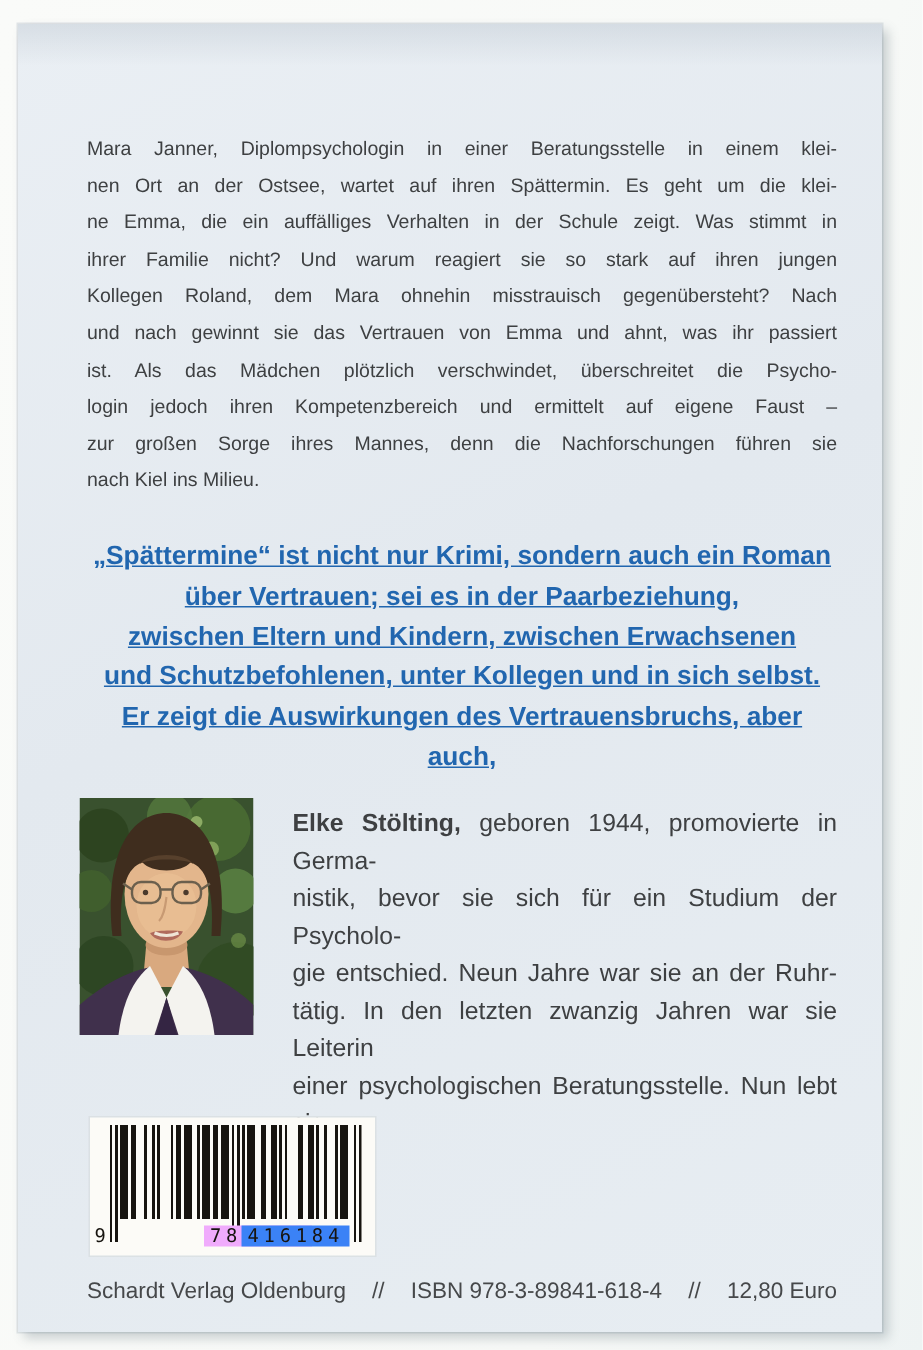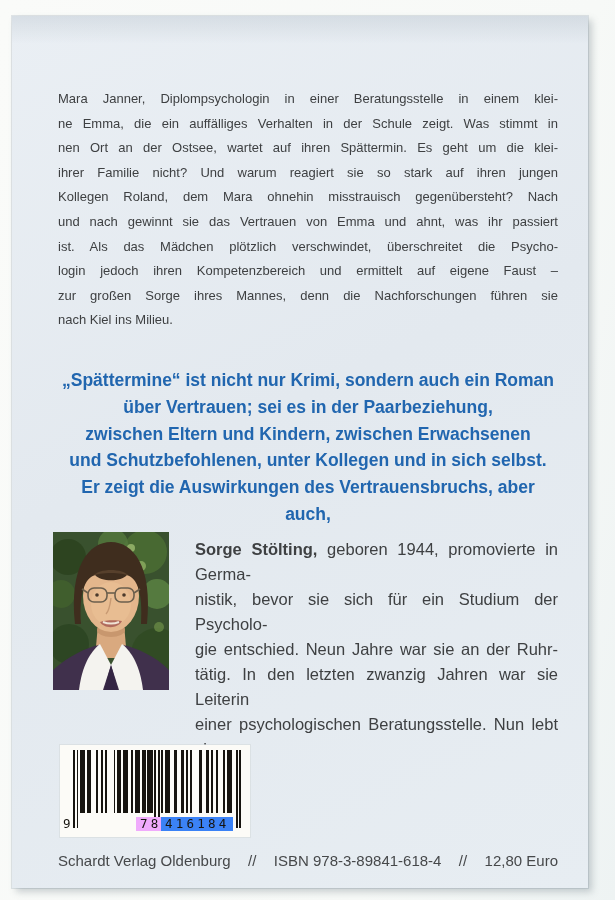--- a/index.html
+++ b/index.html
@@ -18,22 +18,22 @@
     background:linear-gradient(180deg,rgba(140,155,168,.20),rgba(140,155,168,0));
     pointer-events:none;
   }
   .synopsis{
     position:absolute;left:46px;top:71px;width:500px;
     font-size:13px;line-height:24.6px;color:#3e4042;
   }
   .jline{text-align:justify;text-align-last:justify;}
   .jline.last{text-align:justify;text-align-last:left;}
   .blurb{
-    position:absolute;left:46px;top:351px;width:500px;text-align:center;
-    font-weight:bold;font-size:17.5px;line-height:26.8px;color:#2166af;
+    position:absolute;left:46px;top:341px;width:500px;text-align:center;
+    font-weight:bold;font-size:17.5px;line-height:26.8px;color:#2166af;text-decoration:underline;
   }
   .author-photo{
     position:absolute;left:41px;top:516px;width:116px;height:158px;display:block;
   }
   .bio-text{
     position:absolute;left:183px;top:521px;width:363px;
     font-size:16.5px;line-height:25px;color:#3e4042;
   }
   .bio-name{font-weight:bold;}
   .barcode-box{
@@ -57,22 +57,22 @@
     font-size:15px;color:#46484a;
   }
 </style>
 </head>
 <body>
 
 <div class="cover">
 
   <div class="synopsis">
     <div class="jline">Mara Janner, Diplompsychologin in einer Beratungsstelle in einem klei-</div>
+    <div class="jline">nen Ort an der Ostsee, wartet auf ihren Spättermin. Es geht um die klei-</div>
     <div class="jline">ne Emma, die ein auffälliges Verhalten in der Schule zeigt. Was stimmt in</div>
-    <div class="jline">nen Ort an der Ostsee, wartet auf ihren Spättermin. Es geht um die klei-</div>
     <div class="jline">ihrer Familie nicht? Und warum reagiert sie so stark auf ihren jungen</div>
     <div class="jline">Kollegen Roland, dem Mara ohnehin misstrauisch gegenübersteht? Nach</div>
     <div class="jline">und nach gewinnt sie das Vertrauen von Emma und ahnt, was ihr passiert</div>
     <div class="jline">ist. Als das Mädchen plötzlich verschwindet, überschreitet die Psycho-</div>
     <div class="jline">login jedoch ihren Kompetenzbereich und ermittelt auf eigene Faust –</div>
     <div class="jline">zur großen Sorge ihres Mannes, denn die Nachforschungen führen sie</div>
     <div class="jline last">nach Kiel ins Milieu.</div>
   </div>
 
   <div class="blurb">
@@ -129,21 +129,21 @@
       <circle cx="71" cy="63" r="1.8" fill="#4b3a2c"></circle>
 
       <path d="M58,66 C57,74 56,79 53,82" stroke="#c89a73" stroke-width="1.4" fill="none"></path>
 
       <path d="M47,90 C52,88 64,88 69,89 C65,97 51,97 47,90 Z" fill="#b06a5c"></path>
       <path d="M50,90 C55,92 61,92 66,90" stroke="#efe4d6" stroke-width="2" fill="none"></path>
     </g>
   </svg>
 
   <div class="bio-text">
-    <div class="jline"><span class="bio-name">Sorge Stölting,</span><span> geboren 1944, promovierte in Germa-</span></div>
+    <div class="jline"><span class="bio-name">Elke Stölting,</span><span> geboren 1944, promovierte in Germa-</span></div>
     <div class="jline">nistik, bevor sie sich für ein Studium der Psycholo-</div>
     <div class="jline">gie entschied. Neun Jahre war sie an der Ruhr-</div>
     <div class="jline">tätig. In den letzten zwanzig Jahren war sie Leiterin</div>
     <div class="jline">einer psychologischen Beratungsstelle. Nun lebt sie</div>
     <div class="jline last">in Kiel.</div>
   </div>
 
   <div class="barcode-box">
     <svg class="barcode-bars" viewBox="0 0 95 60" preserveAspectRatio="none" shape-rendering="crispEdges" fill="#17140f">
         <rect x="0" y="0" width="1.03" height="57"></rect>

